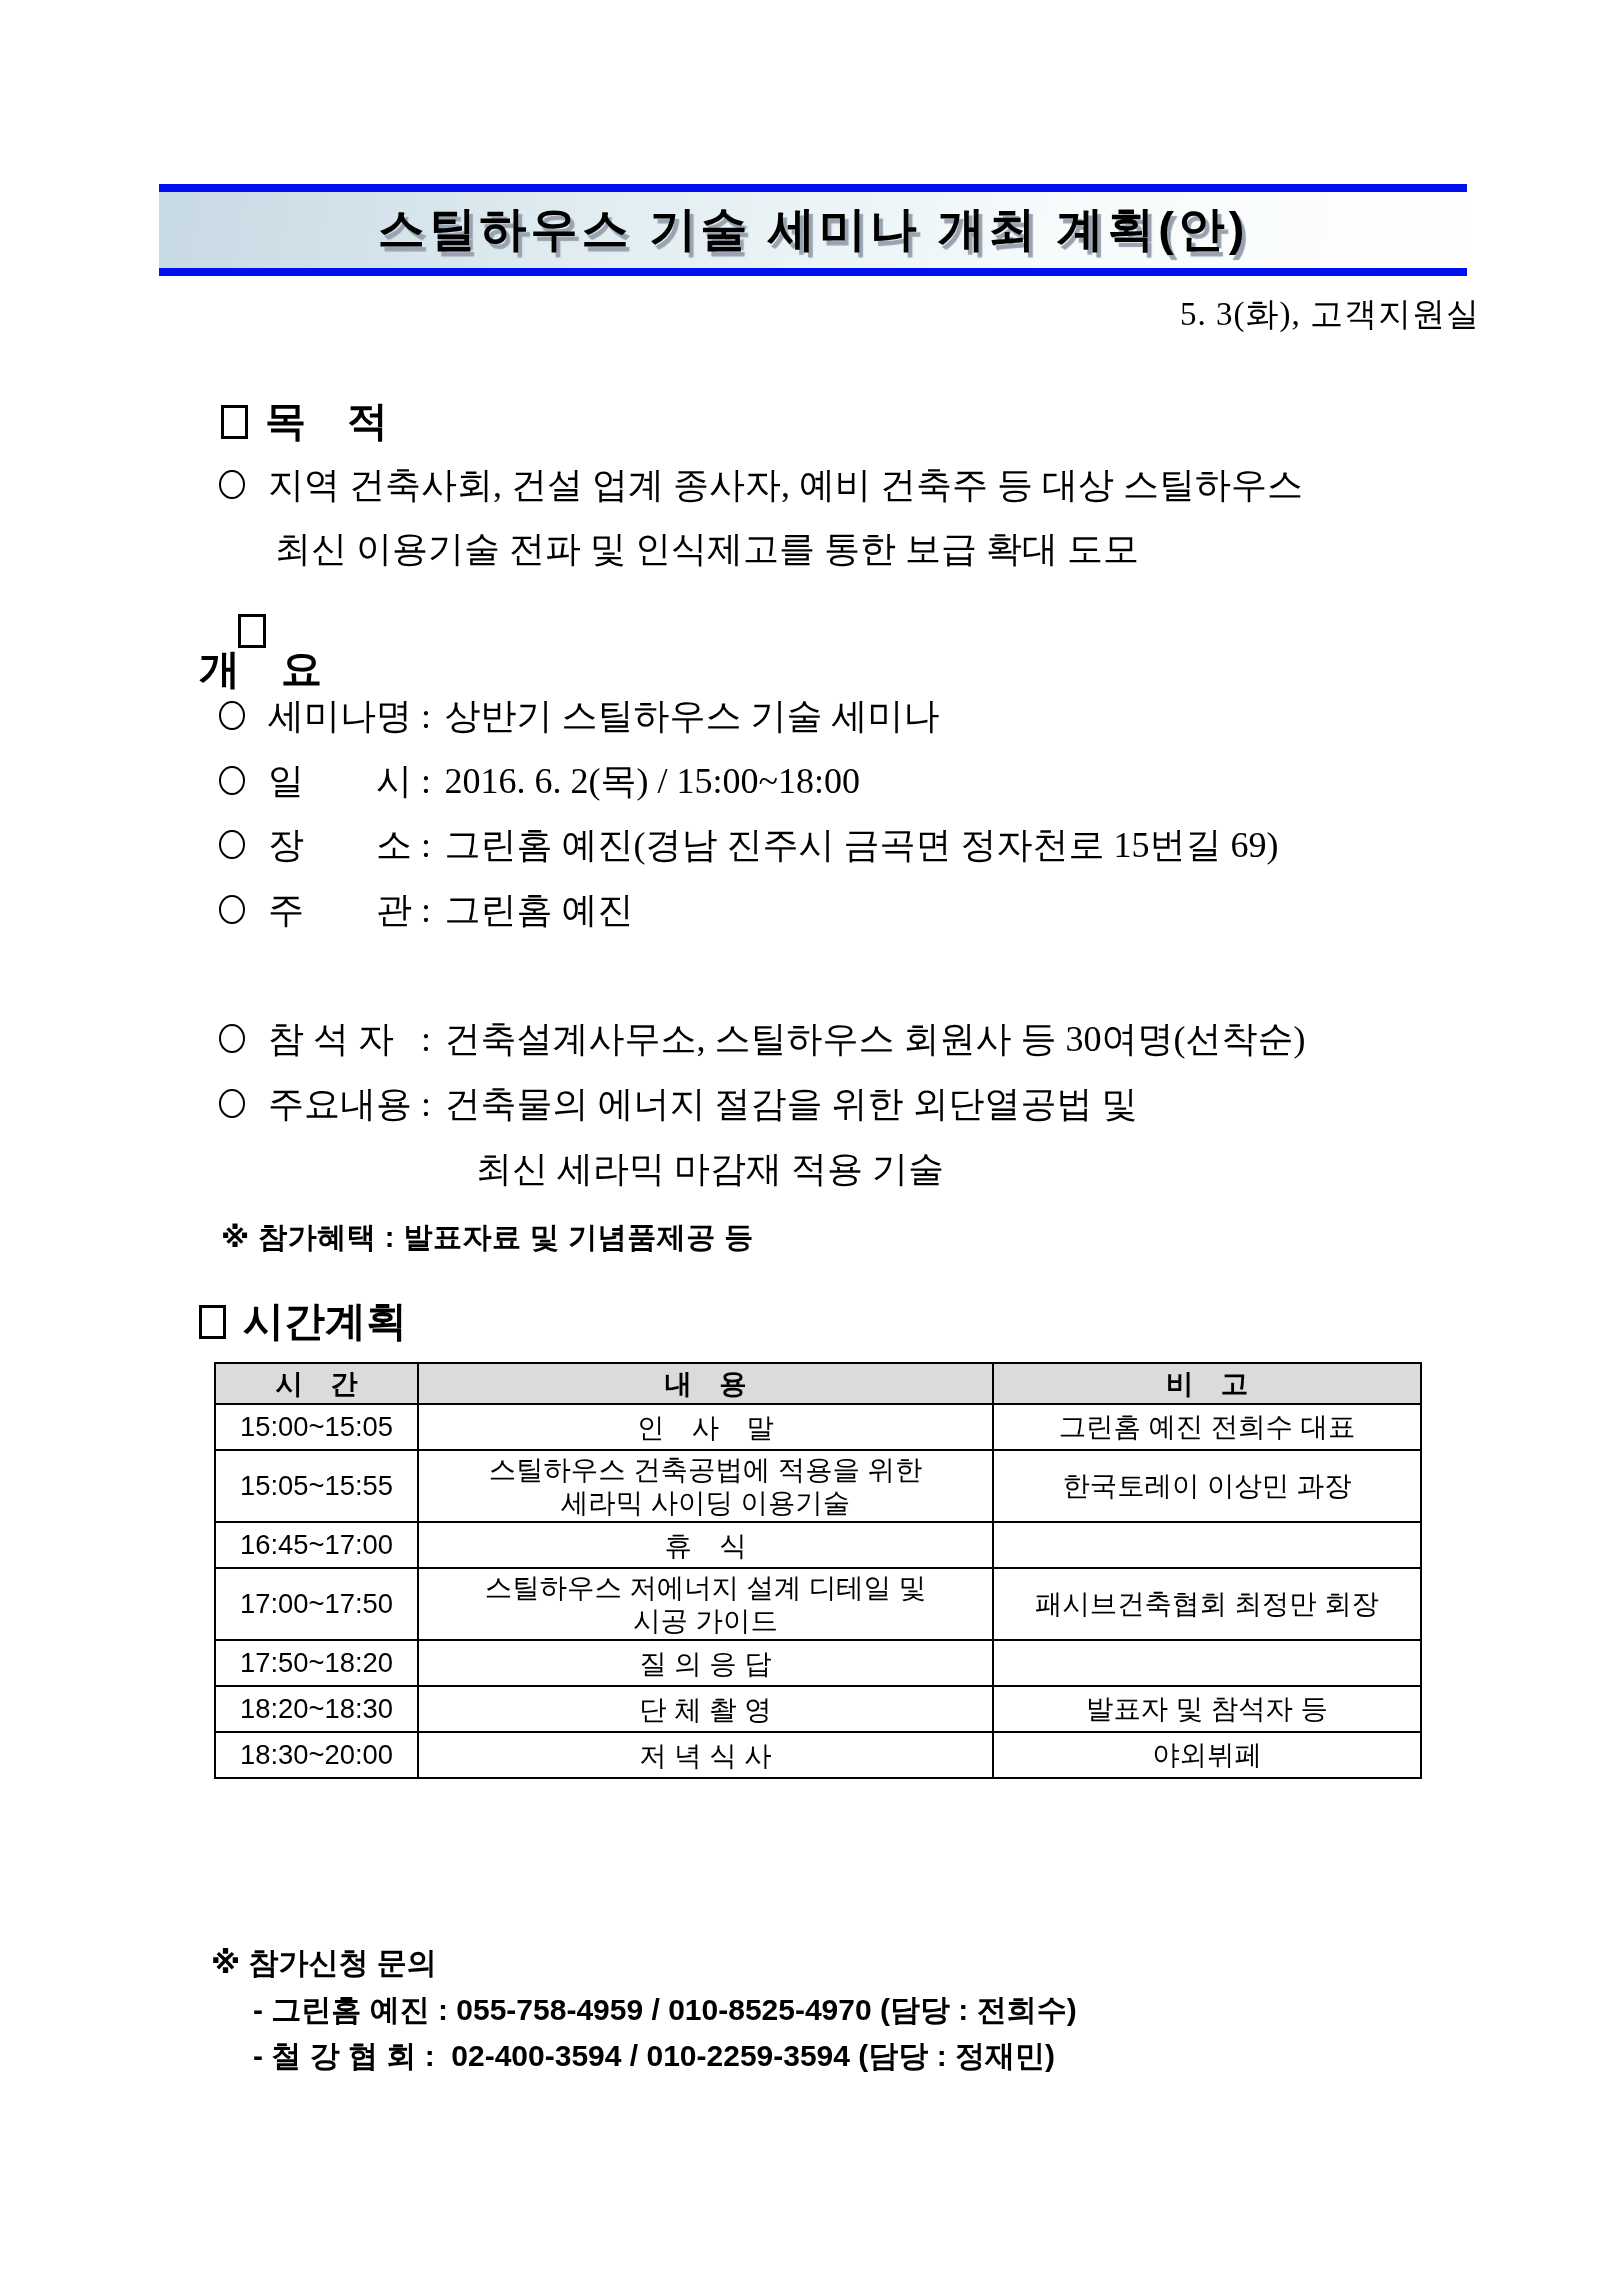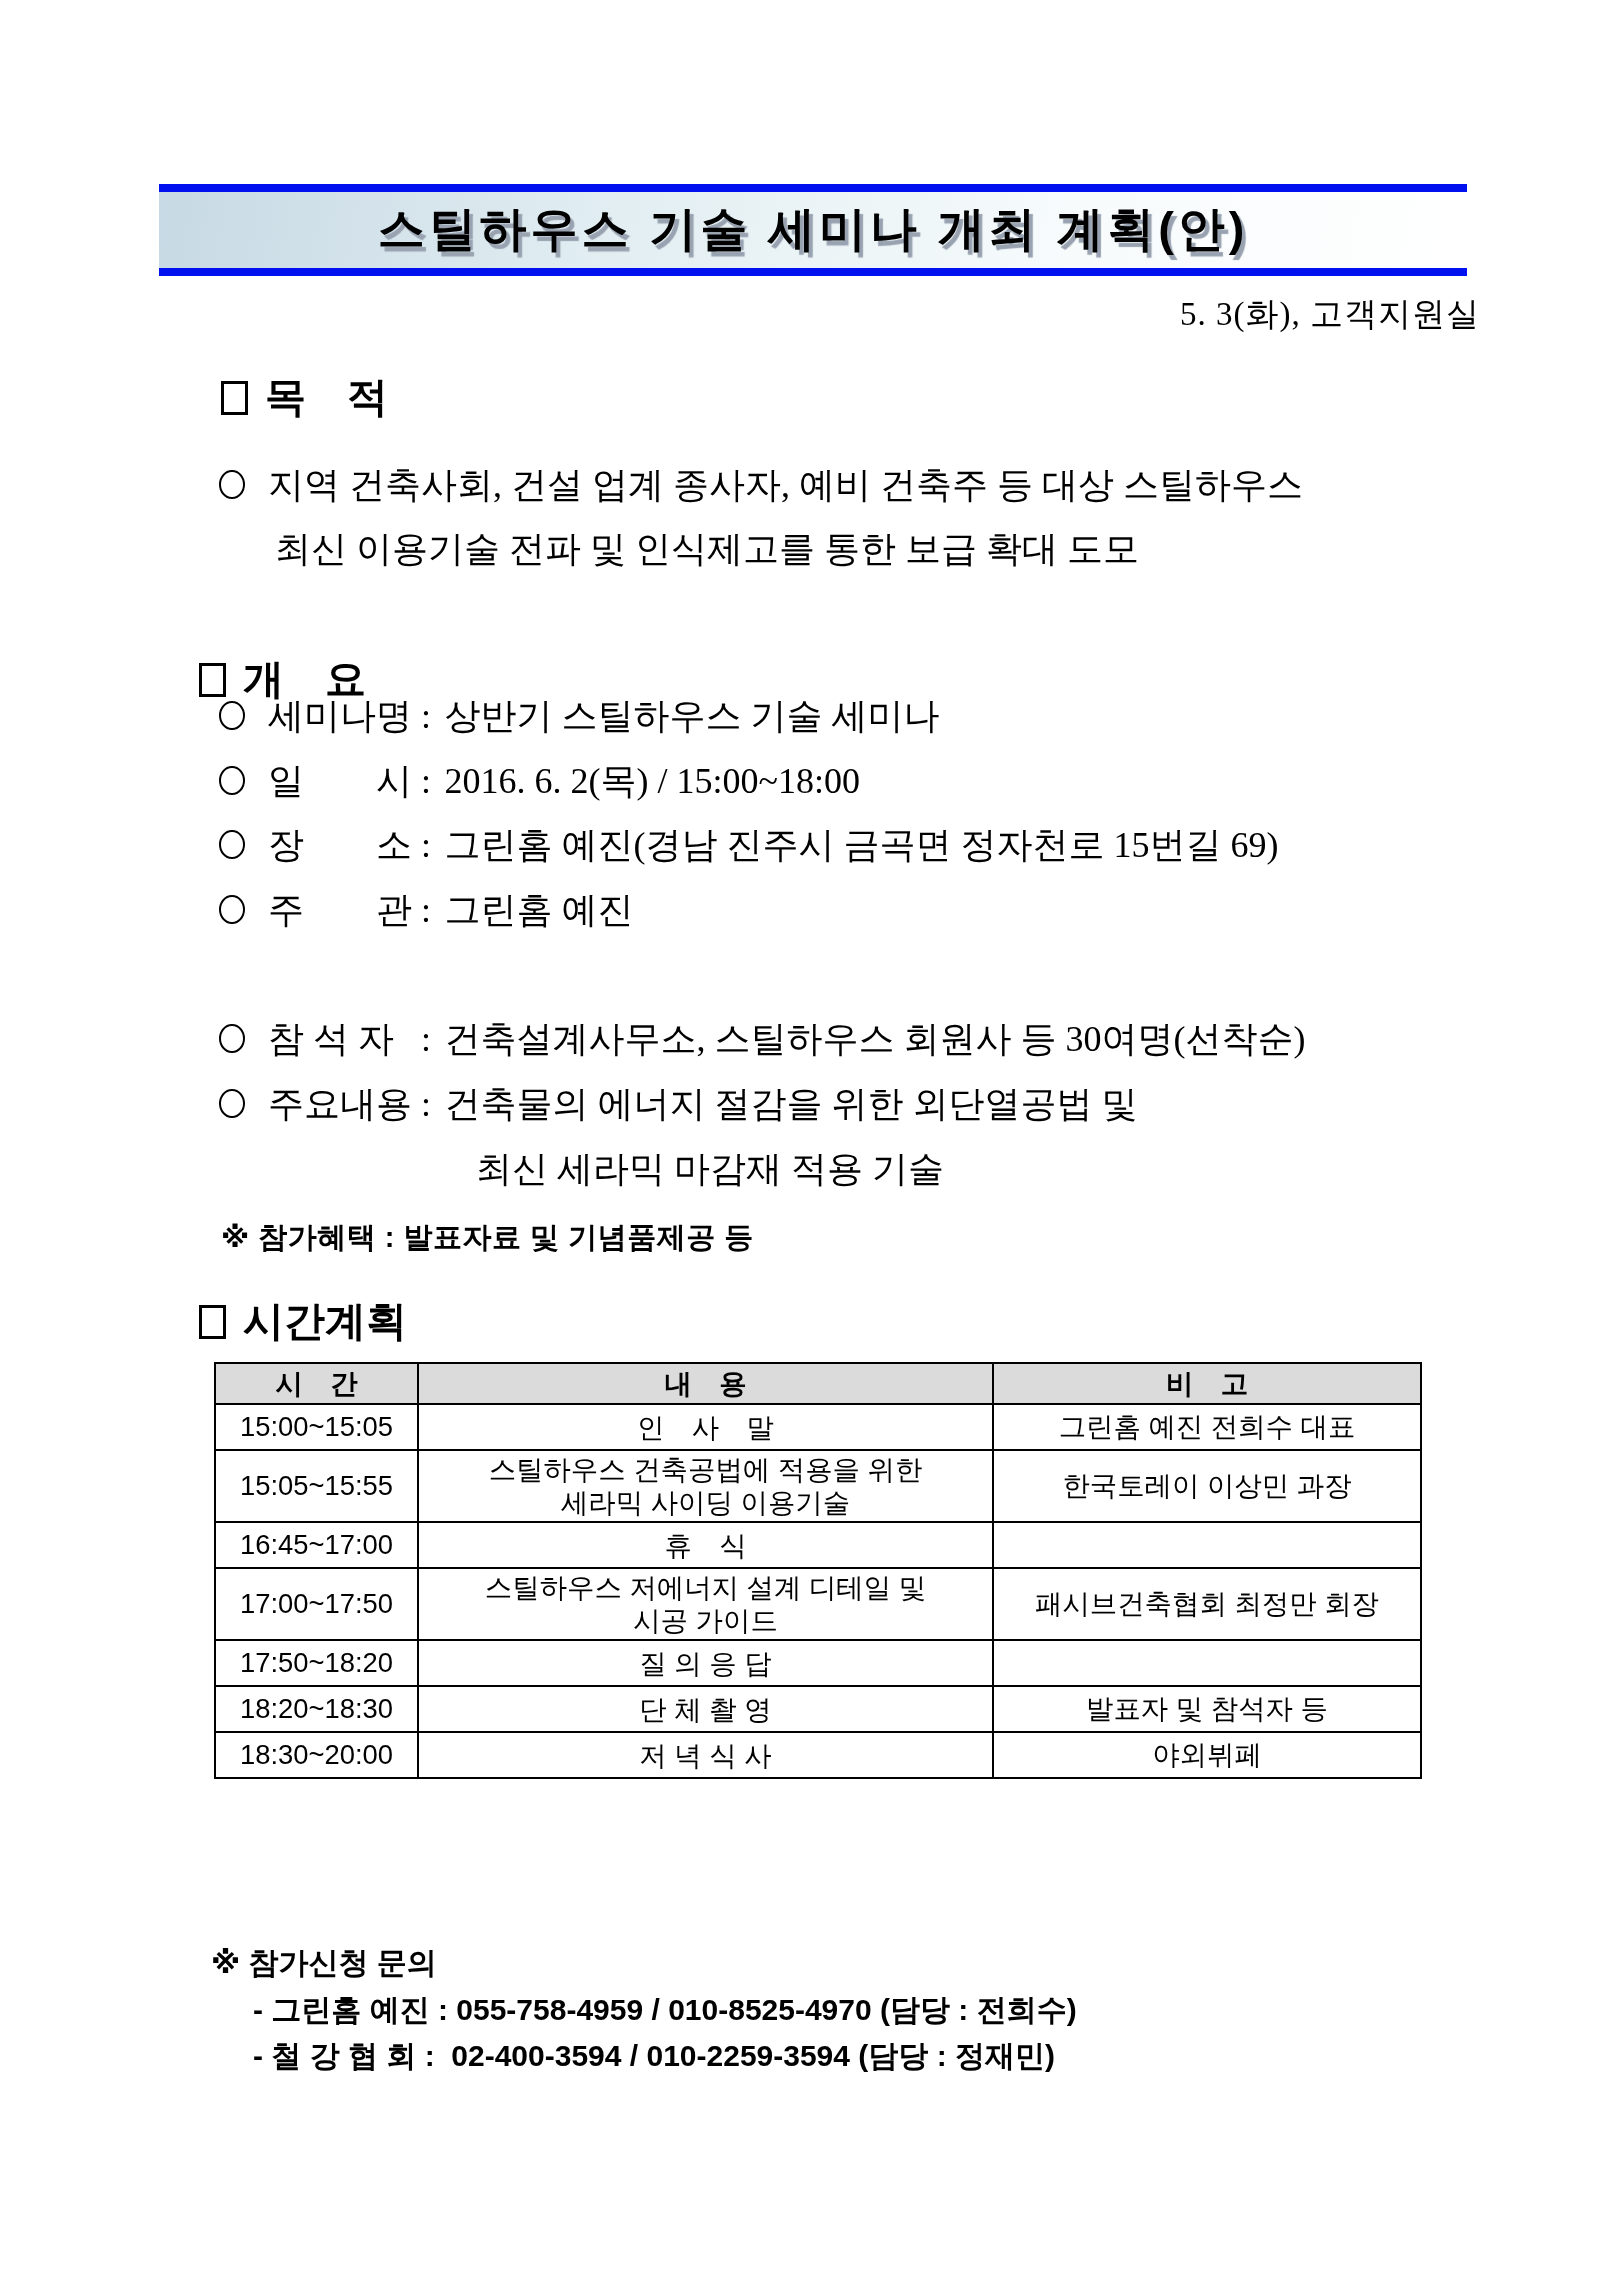--- a/index.html
+++ b/index.html
@@ -93,31 +93,31 @@
 </head>
 <body>
 
 <div class="page">
 
   <div class="band">
     <div class="band-title">스틸하우스 기술 세미나 개최 계획(안)</div>
   </div>
   <div class="abs subtitle">5. 3(화), 고객지원실</div>
 
-  <div class="abs sec-head" style="top:376px;left:199px;padding-left:22px;">
+  <div class="abs sec-head" style="top:400px;left:199px;padding-left:22px;">
     <span class="sq"></span>
     <span class="txt">목　적</span>
   </div>
   <div class="abs item" style="top:463px;left:219px;">
     <span class="circ"></span>
     <span class="txt">지역 건축사회, 건설 업계 종사자, 예비 건축주 등 대상 스틸하우스</span>
   </div>
   <div class="abs body-line" style="top:527px;left:275px;">최신 이용기술 전파 및 인식제고를 통한 보급 확대 도모</div>
 
-  <div class="abs sec-head" style="top:658px;left:199px;">
+  <div class="abs sec-head" style="top:614px;left:199px;flex-direction:column;">
     <span class="sq"></span>
     <span class="txt">개　요</span>
   </div>
 
   <div class="abs item" style="top:694px;left:219px;">
     <span class="circ"></span>
     <span class="txt"><span class="ov-label">세미나명</span><span class="ov-colon">:</span><span>상반기 스틸하우스 기술 세미나</span></span>
   </div>
   <div class="abs item" style="top:759px;left:219px;">
     <span class="circ"></span>

